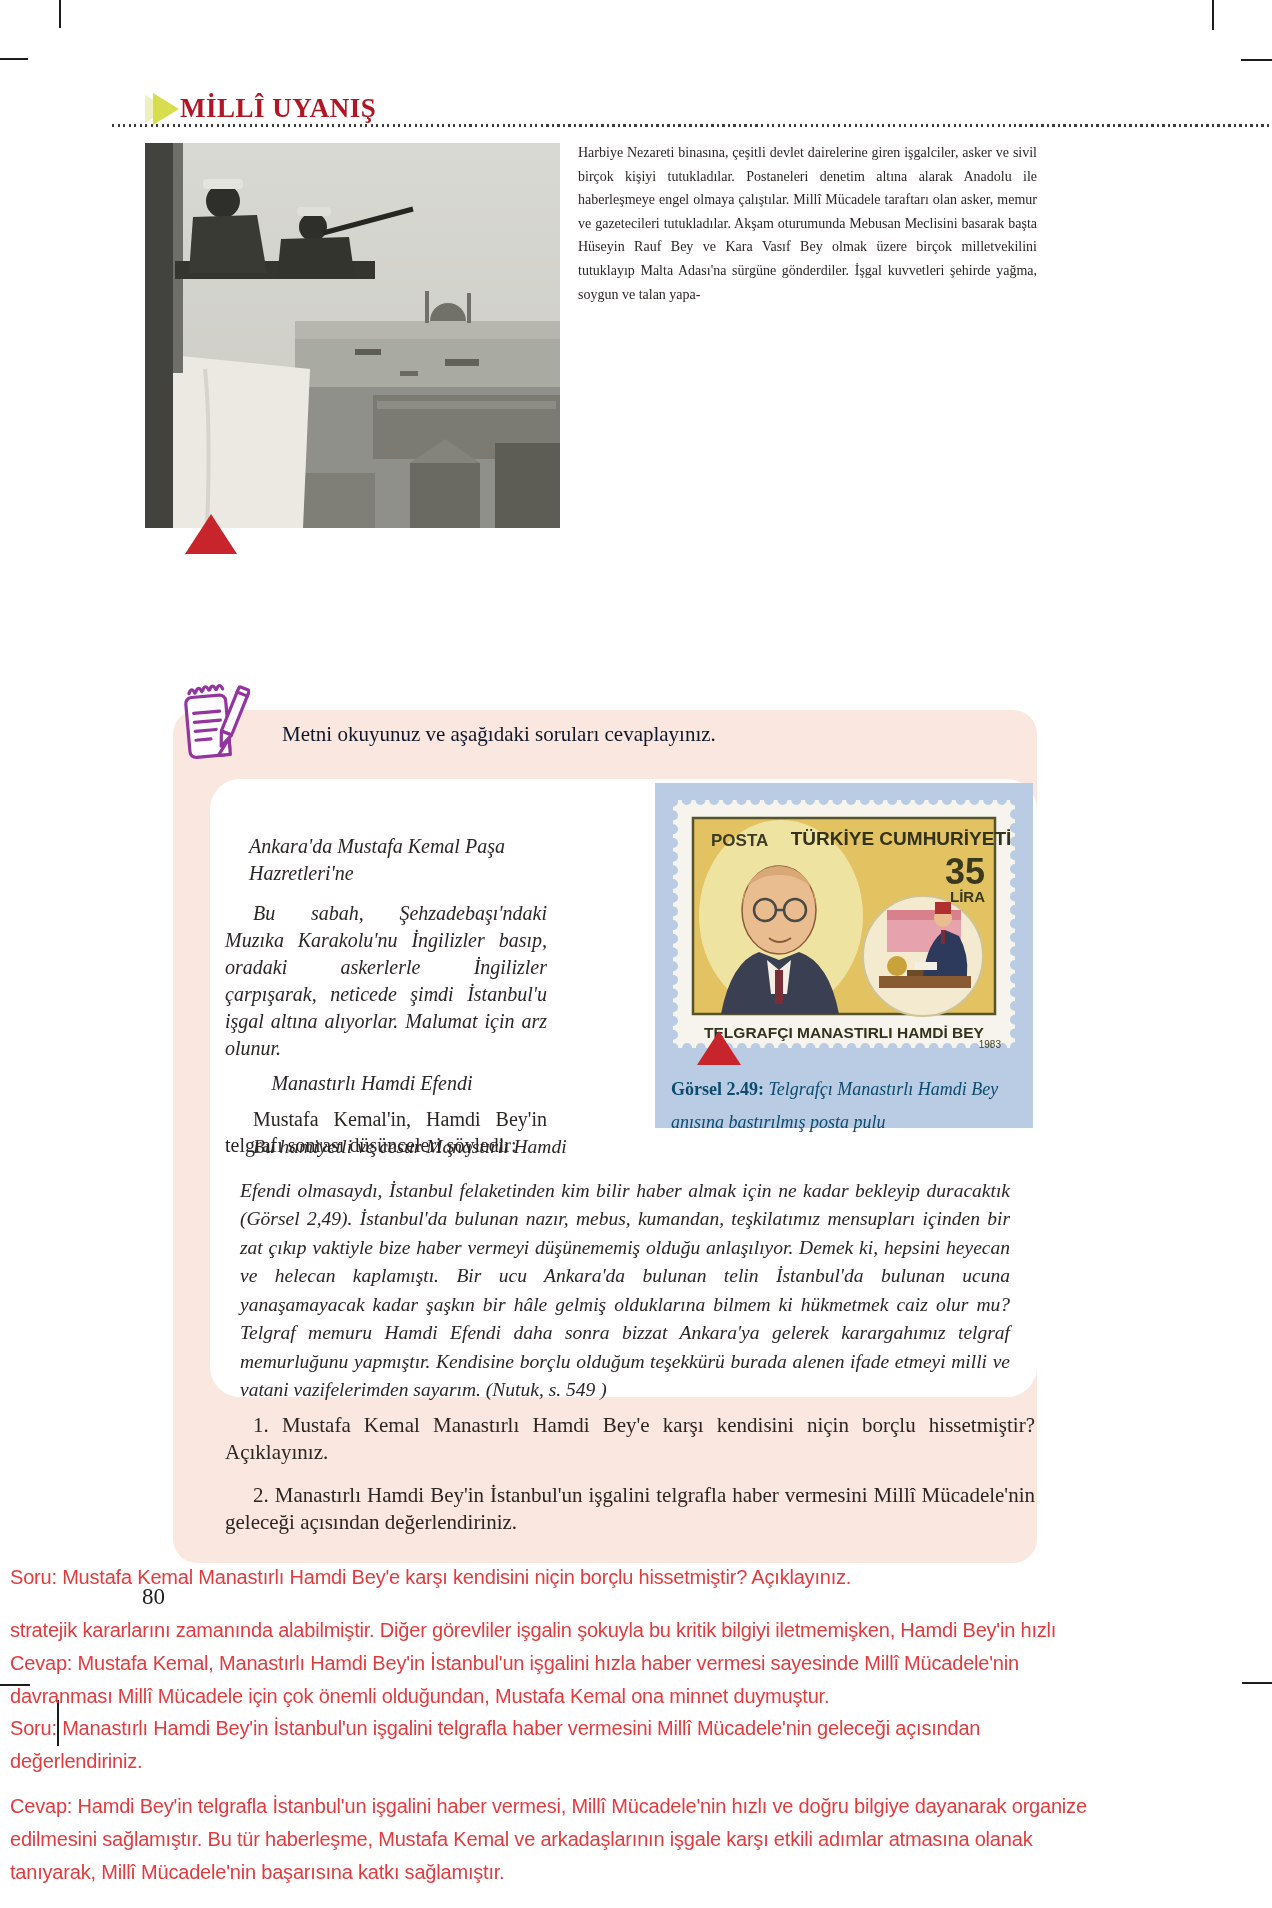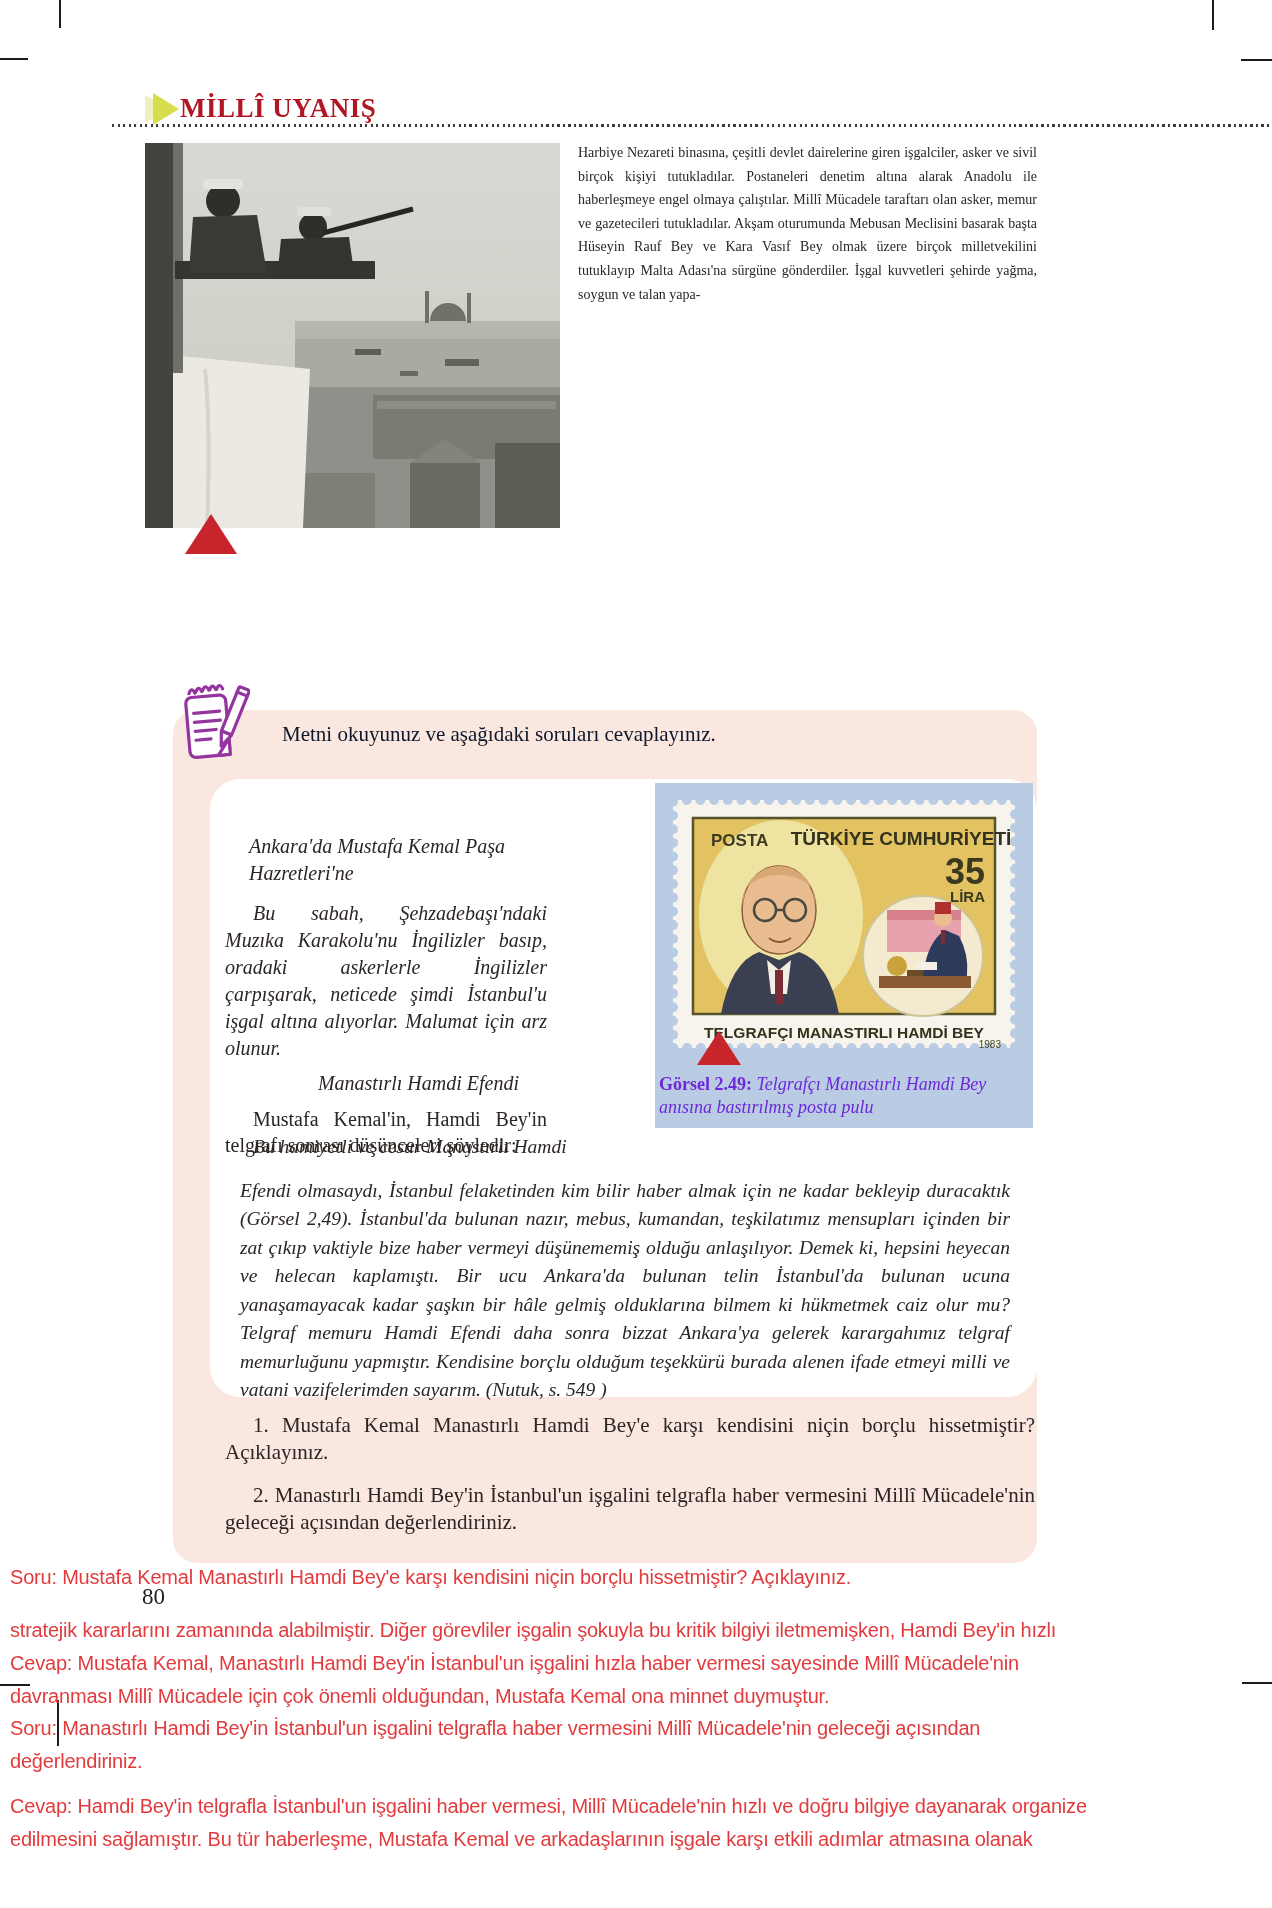--- a/index.html
+++ b/index.html
@@ -27,26 +27,26 @@
              text-align:justify;}
 
   
   .pinkbox{position:absolute;left:173px;top:710px;width:864px;height:853px;background:#fae7e0;border-radius:24px;}
   .act-title{position:absolute;left:282px;top:722px;font-size:21px;font-weight:normal;color:#0f172a;}
   .whitebox{position:absolute;left:210px;top:779px;width:827px;height:618px;background:#ffffff;border-radius:30px;}
   .bluebox{position:absolute;left:655px;top:783px;width:378px;height:345px;background:#b9cce4;}
   .stampwrap{position:absolute;left:16px;top:15px;width:346px;height:252px;}
   .bluetri{position:absolute;left:42px;top:248px;border-left:22px solid transparent;
            border-right:22px solid transparent;border-bottom:34px solid #c8242b;width:0;height:0;}
-  .cap249{position:absolute;left:4px;top:290px;width:346px;font-size:18px;line-height:23px;color:#6d28d9;}
+  .cap249{position:absolute;left:16px;top:290px;width:346px;font-size:18px;line-height:33px;color:#0c4a6e;}
 
   .lettercol{position:absolute;left:225px;top:833px;width:322px;font-size:20px;line-height:27px;}
   .salut{font-style:italic;margin:0 0 0 24px;}
   .letterbody{font-style:italic;text-align:justify;text-indent:28px;margin:13px 0 0 0;}
-  .sig{font-style:italic;text-align:right;padding-right:28px;margin:8px 0 0 0;}
+  .sig{font-style:italic;text-align:center;padding-right:28px;margin:8px 0 0 0;}
   .trans{text-align:justify;text-indent:28px;margin:9px 0 0 0;line-height:26px;}
 
   .widequote{position:absolute;left:225px;top:1133px;width:800px;font-size:19.5px;line-height:28.5px;
              font-style:italic;}
   .wq-first{text-indent:28px;}
   .wq-rest{text-align:justify;margin:15px;}
 
   .questions{position:absolute;left:225px;top:1412px;width:810px;font-size:21px;line-height:27px;}
   .questions p{text-align:justify;text-indent:28px;margin:0 0 16px 0;}
 
@@ -219,15 +219,16 @@
     <div>Cevap: Mustafa Kemal, Manastırlı Hamdi Bey'in İstanbul'un işgalini hızla haber vermesi sayesinde Millî Mücadele'nin</div>
     <div>davranması Millî Mücadele için çok önemli olduğundan, Mustafa Kemal ona minnet duymuştur.</div>
   </div>
   <div class="anno a-q2">
     <div>Soru: Manastırlı Hamdi Bey'in İstanbul'un işgalini telgrafla haber vermesini Millî Mücadele'nin geleceği açısından</div>
     <div>değerlendiriniz.</div>
   </div>
   <div class="anno a-a2">
     <div>Cevap: Hamdi Bey'in telgrafla İstanbul'un işgalini haber vermesi, Millî Mücadele'nin hızlı ve doğru bilgiye dayanarak organize</div>
     <div>edilmesini sağlamıştır. Bu tür haberleşme, Mustafa Kemal ve arkadaşlarının işgale karşı etkili adımlar atmasına olanak</div>
+    <div>tanıyarak, Millî Mücadele'nin başarısına katkı sağlamıştır.</div>
   </div>
 
 </div>
 
 </body></html>

